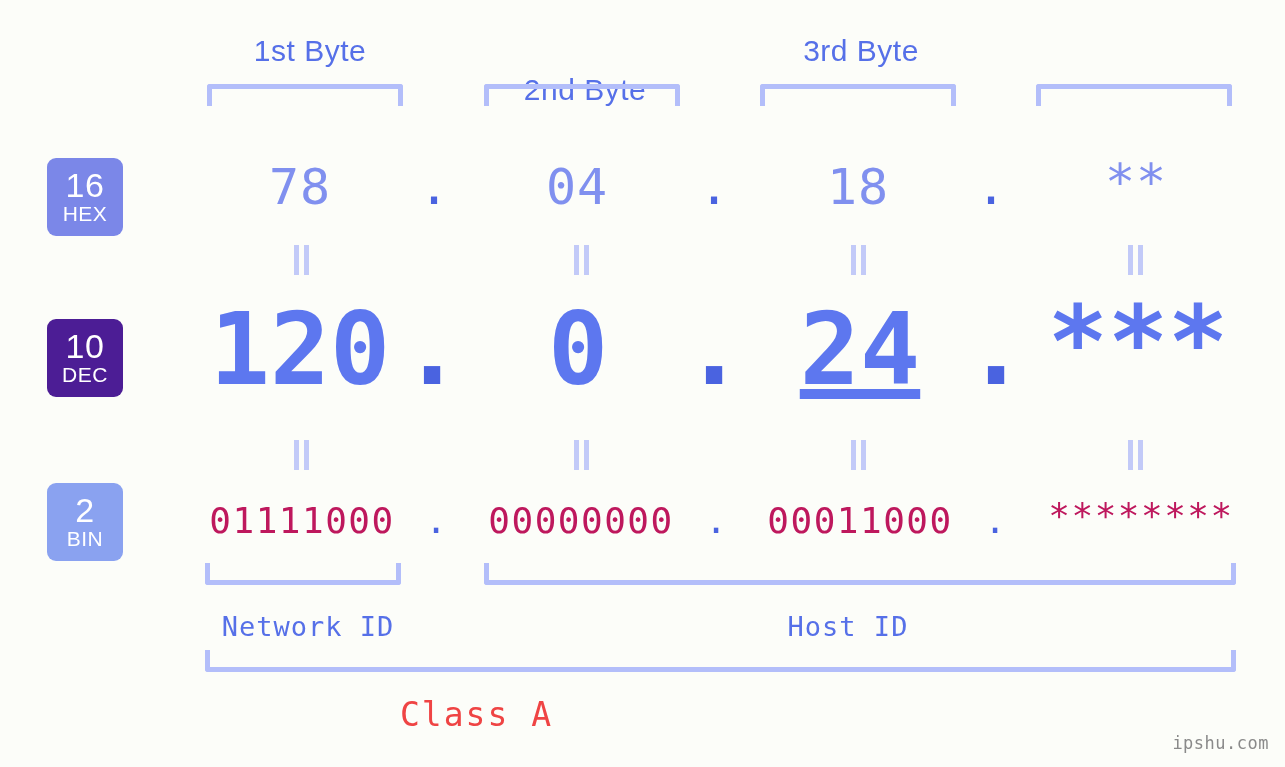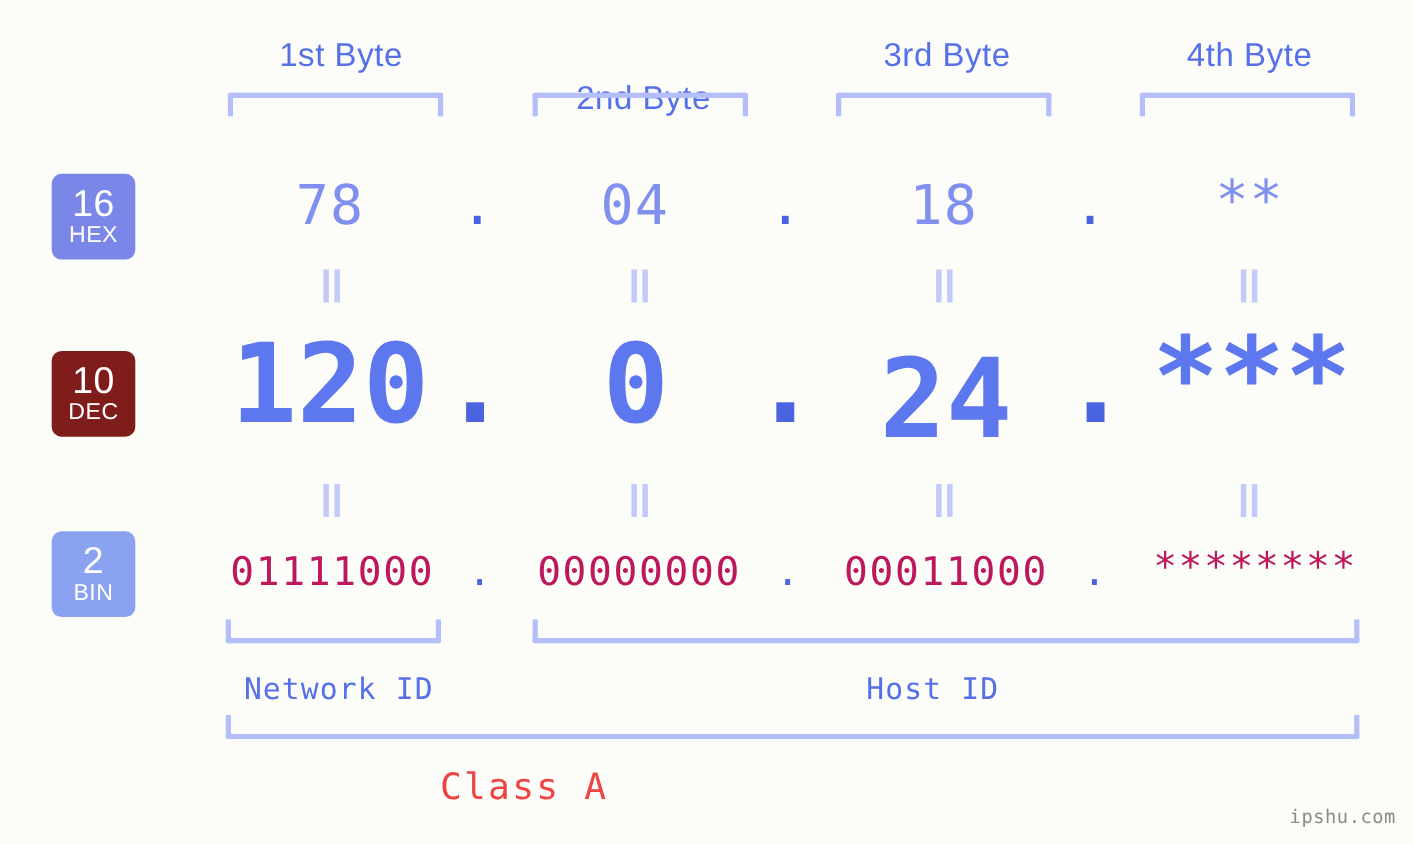--- a/index.html
+++ b/index.html
@@ -193,21 +193,20 @@
   }
 </style>
 </head>
 <body>
 
 <div id="stage">
 
   <div class="byte-header" style="left:180px; width:260px;">1st Byte</div>
   <div class="byte-header" style="left:455px; width:260px;margin-top:39px;">2nd Byte</div>
   <div class="byte-header" style="left:731px; width:260px;">3rd Byte</div>
-  <div class="byte-header" style="left:1006px; width:260px;">4th Byte</div>
 
   <div class="bracket bracket-down" style="left:207px; top:84px; width:196px;"></div>
   <div class="bracket bracket-down" style="left:484px; top:84px; width:196px;"></div>
   <div class="bracket bracket-down" style="left:760px; top:84px; width:196px;"></div>
   <div class="bracket bracket-down" style="left:1036px; top:84px; width:196px;"></div>
 
   <div class="base-badge" style="top:158px; height:78px; background:#7b87e8;">
     <span class="num">16</span>
     <span class="name">HEX</span>
   </div>
@@ -235,33 +234,33 @@
     </div>
   <div class="eq-connector" style="left:845px; top:245px;">
       <i class="a"></i>
       <i class="b"></i>
     </div>
   <div class="eq-connector" style="left:1122px; top:245px;">
       <i class="a"></i>
       <i class="b"></i>
     </div>
 
-  <div class="base-badge" style="top:319px; height:78px; background:#7f1d1d;justify-content:center;">
+  <div class="base-badge" style="top:319px; height:78px; background:#4c1d95;justify-content:center;">
     <span class="num">10</span>
     <span class="name">DEC</span>
   </div>
 
   <div class="dec-row">
     <div class="cell" style="left:180px; top:295px; width:240px;">120</div>
     <div class="dot" style="left:394px; top:295px; width:76px;">.</div>
 
     <div class="cell" style="left:458px; top:295px; width:240px;">0</div>
     <div class="dot" style="left:676px; top:295px; width:76px;">.</div>
 
-    <div class="cell" style="left:740px; top:308px; width:240px;">24</div>
+    <div class="cell" style="left:740px; top:295px; width:240px;text-decoration:underline;">24</div>
     <div class="dot" style="left:958px; top:295px; width:76px;">.</div>
 
     <div class="cell" style="left:1018px; top:288px; width:240px;">***</div>
   </div>
 
   <div class="eq-connector" style="left:288px; top:440px;">
       <i class="a"></i>
       <i class="b"></i>
     </div>
   <div class="eq-connector" style="left:568px; top:440px;">

